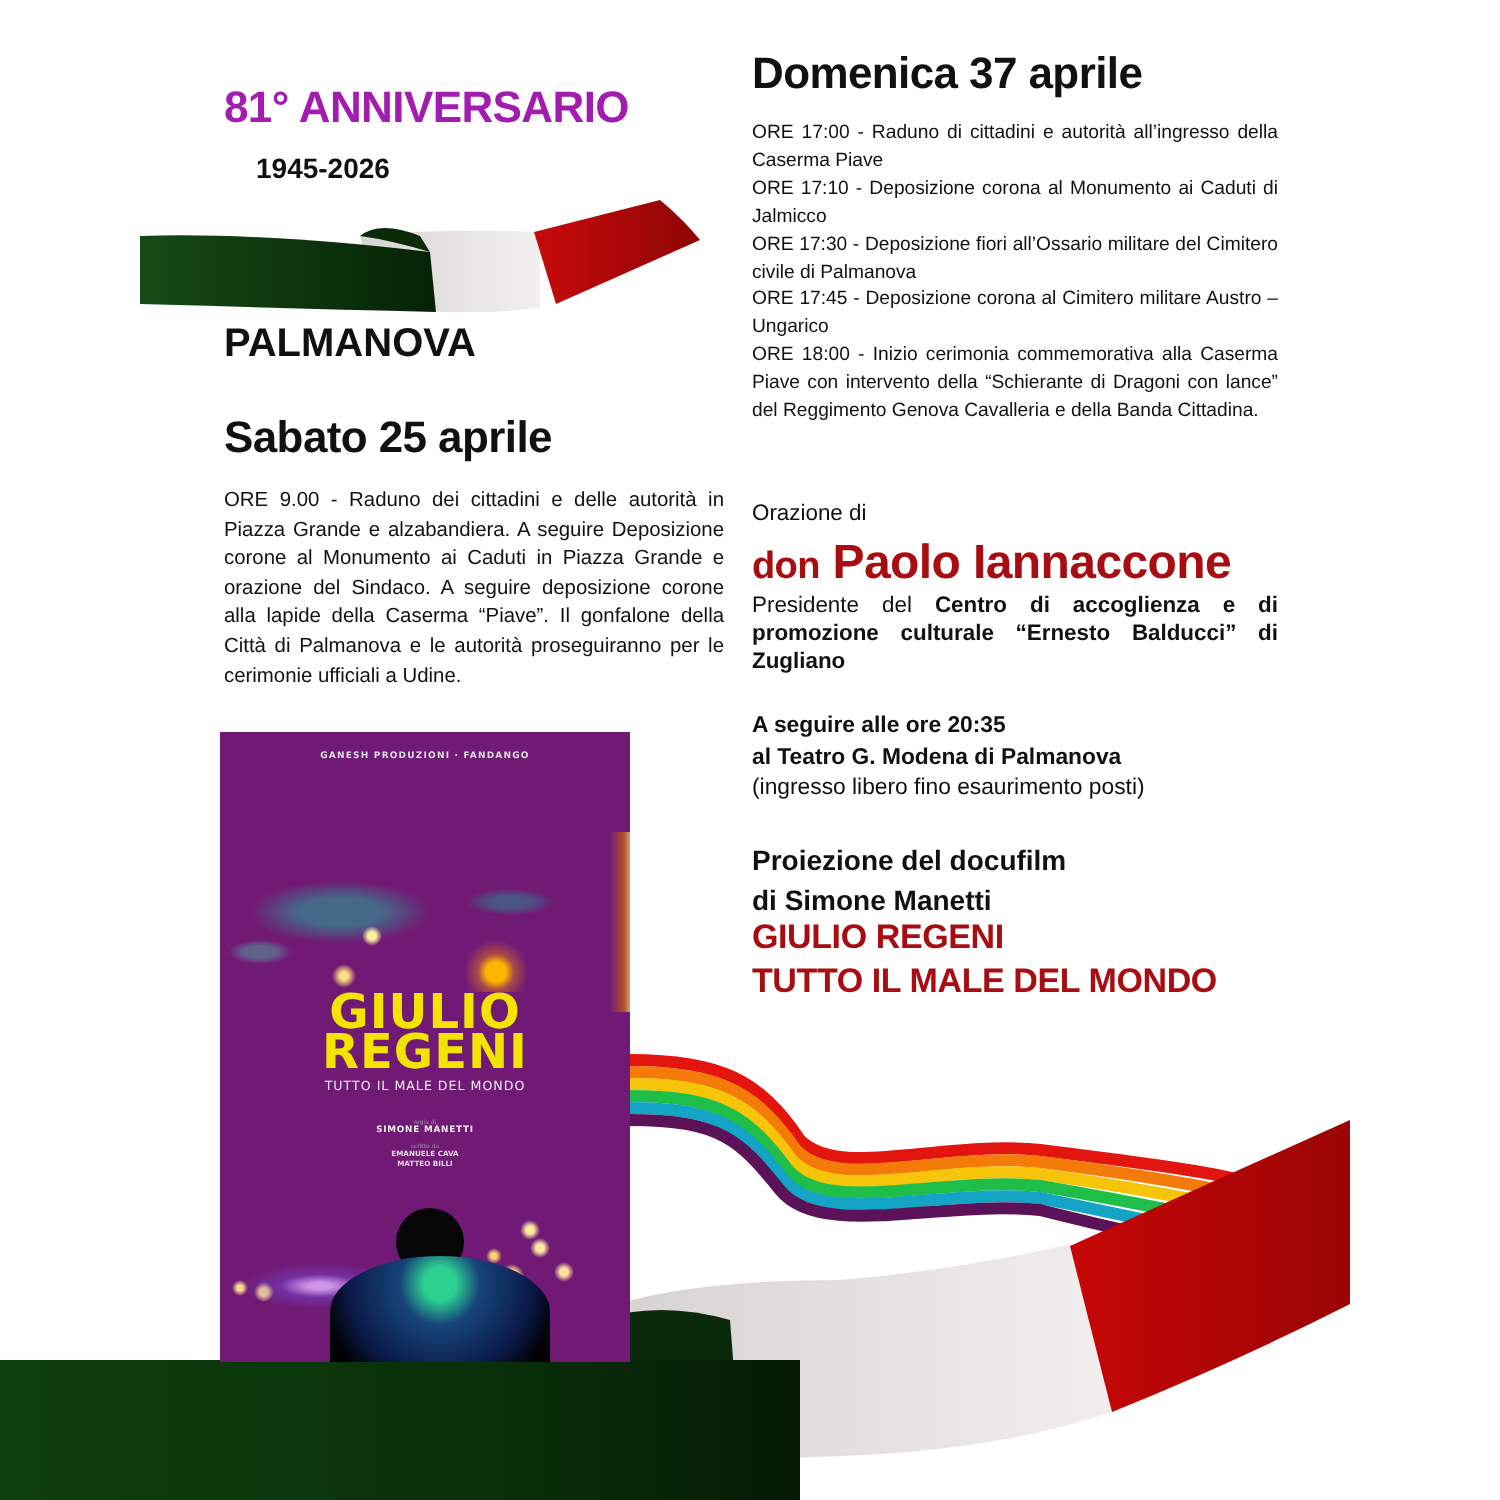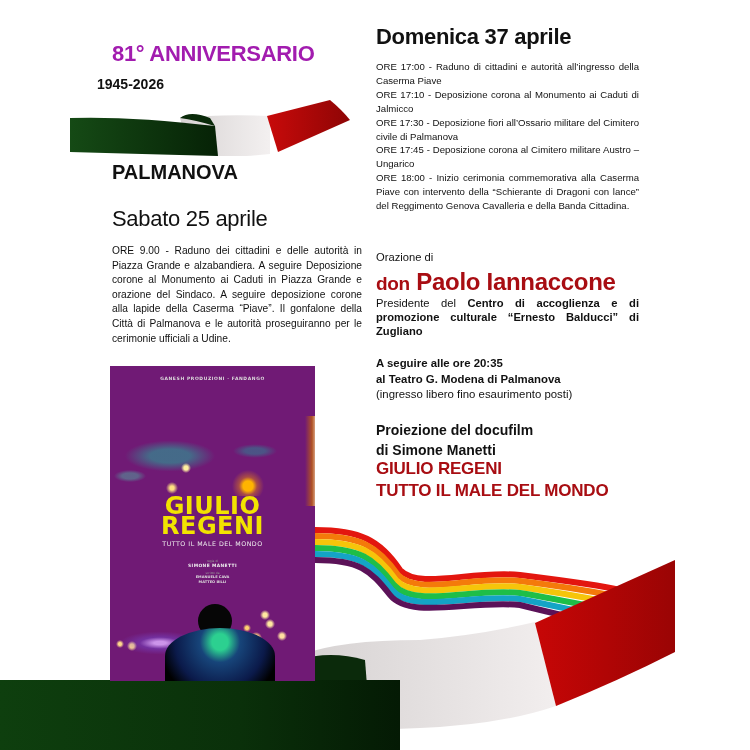--- a/index.html
+++ b/index.html
@@ -4,27 +4,27 @@
   <style>
     html, body { margin: 0; padding: 0; }
     body {
       width: 750px; height: 750px; position: relative; overflow: hidden;
       background: #ffffff; font-family: "DejaVu Sans", "Liberation Sans", sans-serif; color: #111;
     }
     .abs { position: absolute; }
 
     
     .title { left: 112px; top: 26px; font-weight: bold; font-size: 22px; line-height: 24px; letter-spacing: -0.3px; color: #a21caf; font-family: "Liberation Sans", sans-serif; margin-top: 16px; }
-    .years { left: 97px; top: 76px; font-weight: bold; font-size: 14px; color: #111; font-family: "Liberation Sans", sans-serif; }
+    .years { left: 128px; top: 76px; font-weight: bold; font-size: 14px; color: #111; font-family: "Liberation Sans", sans-serif; }
 
     
     .ribbon-top { left: 70px; top: 96px; width: 290px; height: 60px; }
 
     .palmanova { left: 112px; top: 161px; font-size: 20px; font-weight: bold; font-family: "Liberation Sans", sans-serif; }
-    .sabato { left: 112px; top: 206px; font-size: 22px; font-weight: normal; font-family: "Liberation Sans", sans-serif; letter-spacing: -0.3px; }
+    .sabato { left: 112px; top: 206px; font-size: 22px; font-weight: bold; font-family: "Liberation Sans", sans-serif; letter-spacing: -0.3px; }
     .sabato-text { left: 112px; top: 244px; width: 250px; font-size: 10.2px; line-height: 14.6px; text-align: justify; font-family: Liberation Sans, sans-serif; color: #111; }
 
     
     .domenica { left: 376px; top: 24px; font-size: 22px; font-weight: bold; font-family: "Liberation Sans", sans-serif; letter-spacing: -0.3px; }
     .schedule { left: 376px; top: 60px; width: 263px; font-size: 9.6px; line-height: 13.9px; text-align: justify; font-family: "Liberation Sans", sans-serif; color: #111; }
     .schedule p { margin: 0; }
     .orazione-label { left: 376px; top: 251px; font-size: 11.2px; font-family: "Liberation Sans", sans-serif; }
     .speaker { left: 376px; top: 268px; font-size: 24px; font-weight: bold; color: #a80d12; font-family: "Liberation Sans", sans-serif; letter-spacing: -0.3px; white-space: nowrap; }
     .speaker .don { font-size: 19px; }
     .speaker-role { left: 376px; top: 296px; width: 263px; font-size: 11.2px; line-height: 14px; text-align: justify; font-family: "Liberation Sans", sans-serif; }

